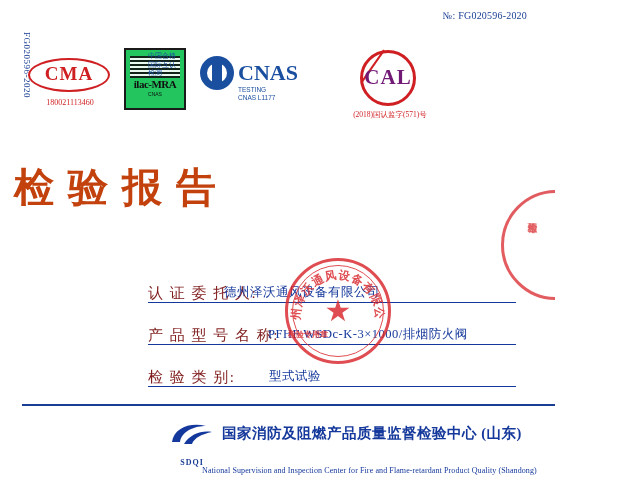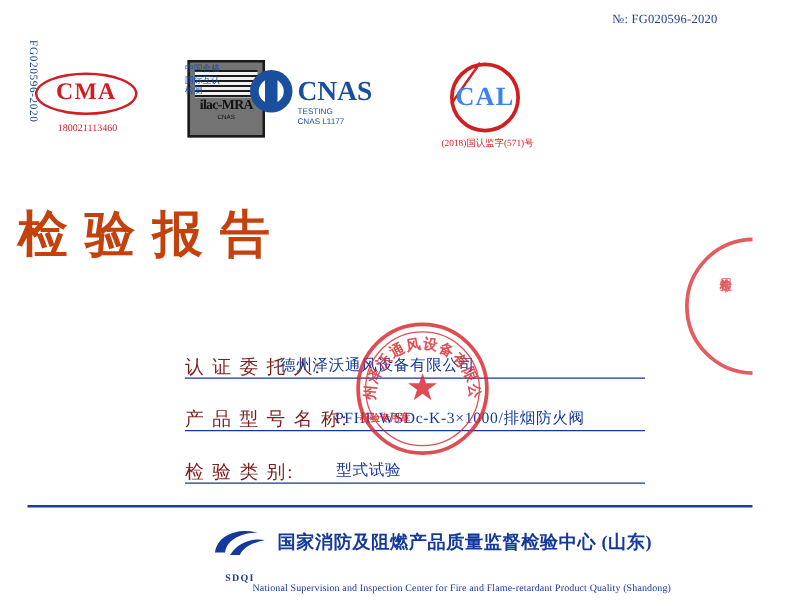--- a/index.html
+++ b/index.html
@@ -8,21 +8,20 @@
     background: #ffffff;
   }
   #page {
     position: relative;
     width: 555px;
     height: 480px;
     background: #ffffff;
     overflow: hidden;
     font-family: "Liberation Sans", sans-serif;
     color: #123a8f;
-    padding-left: 47px;
   }
   .side-band {
     position: absolute;
     top: 0;
     width: 18px;
     height: 480px;
     background: #ffffff;
   }
   .side-band.left { left: 0; }
   .side-band.right { right: 0; }
@@ -105,22 +104,21 @@
 
   
   .mra {
     position: absolute;
     left: 96px;
     top: 0px;
     width: 62px;
     height: 62px;
     border: 2px solid #1a1a1a;
     box-sizing: border-box;
-    background: #737373;
-    margin-left: 26px;
+    background: #22c55e;
   }
   .mra-bars {
     position: absolute;
     left: 4px;
     top: 6px;
     width: 50px;
     height: 22px;
     background:
       repeating-linear-gradient(to bottom, #111 0 2px, #fff 2px 4px);
     opacity: 0.9;
@@ -236,21 +234,21 @@
   }
   .cal-text {
     position: absolute;
     left: 22px;
     top: 17px;
     width: 56px;
     text-align: center;
     font-family: "Liberation Serif", serif;
     font-weight: bold;
     font-size: 21px;
-    color: #3b82f6;
+    color: #701a75;
     letter-spacing: 1px;
   }
   .cal-slash {
     position: absolute;
     left: 30px;
     top: 10px;
     width: 40px;
     height: 40px;
     border-left: 2px solid #cf1f22;
     transform: rotate(35deg);

